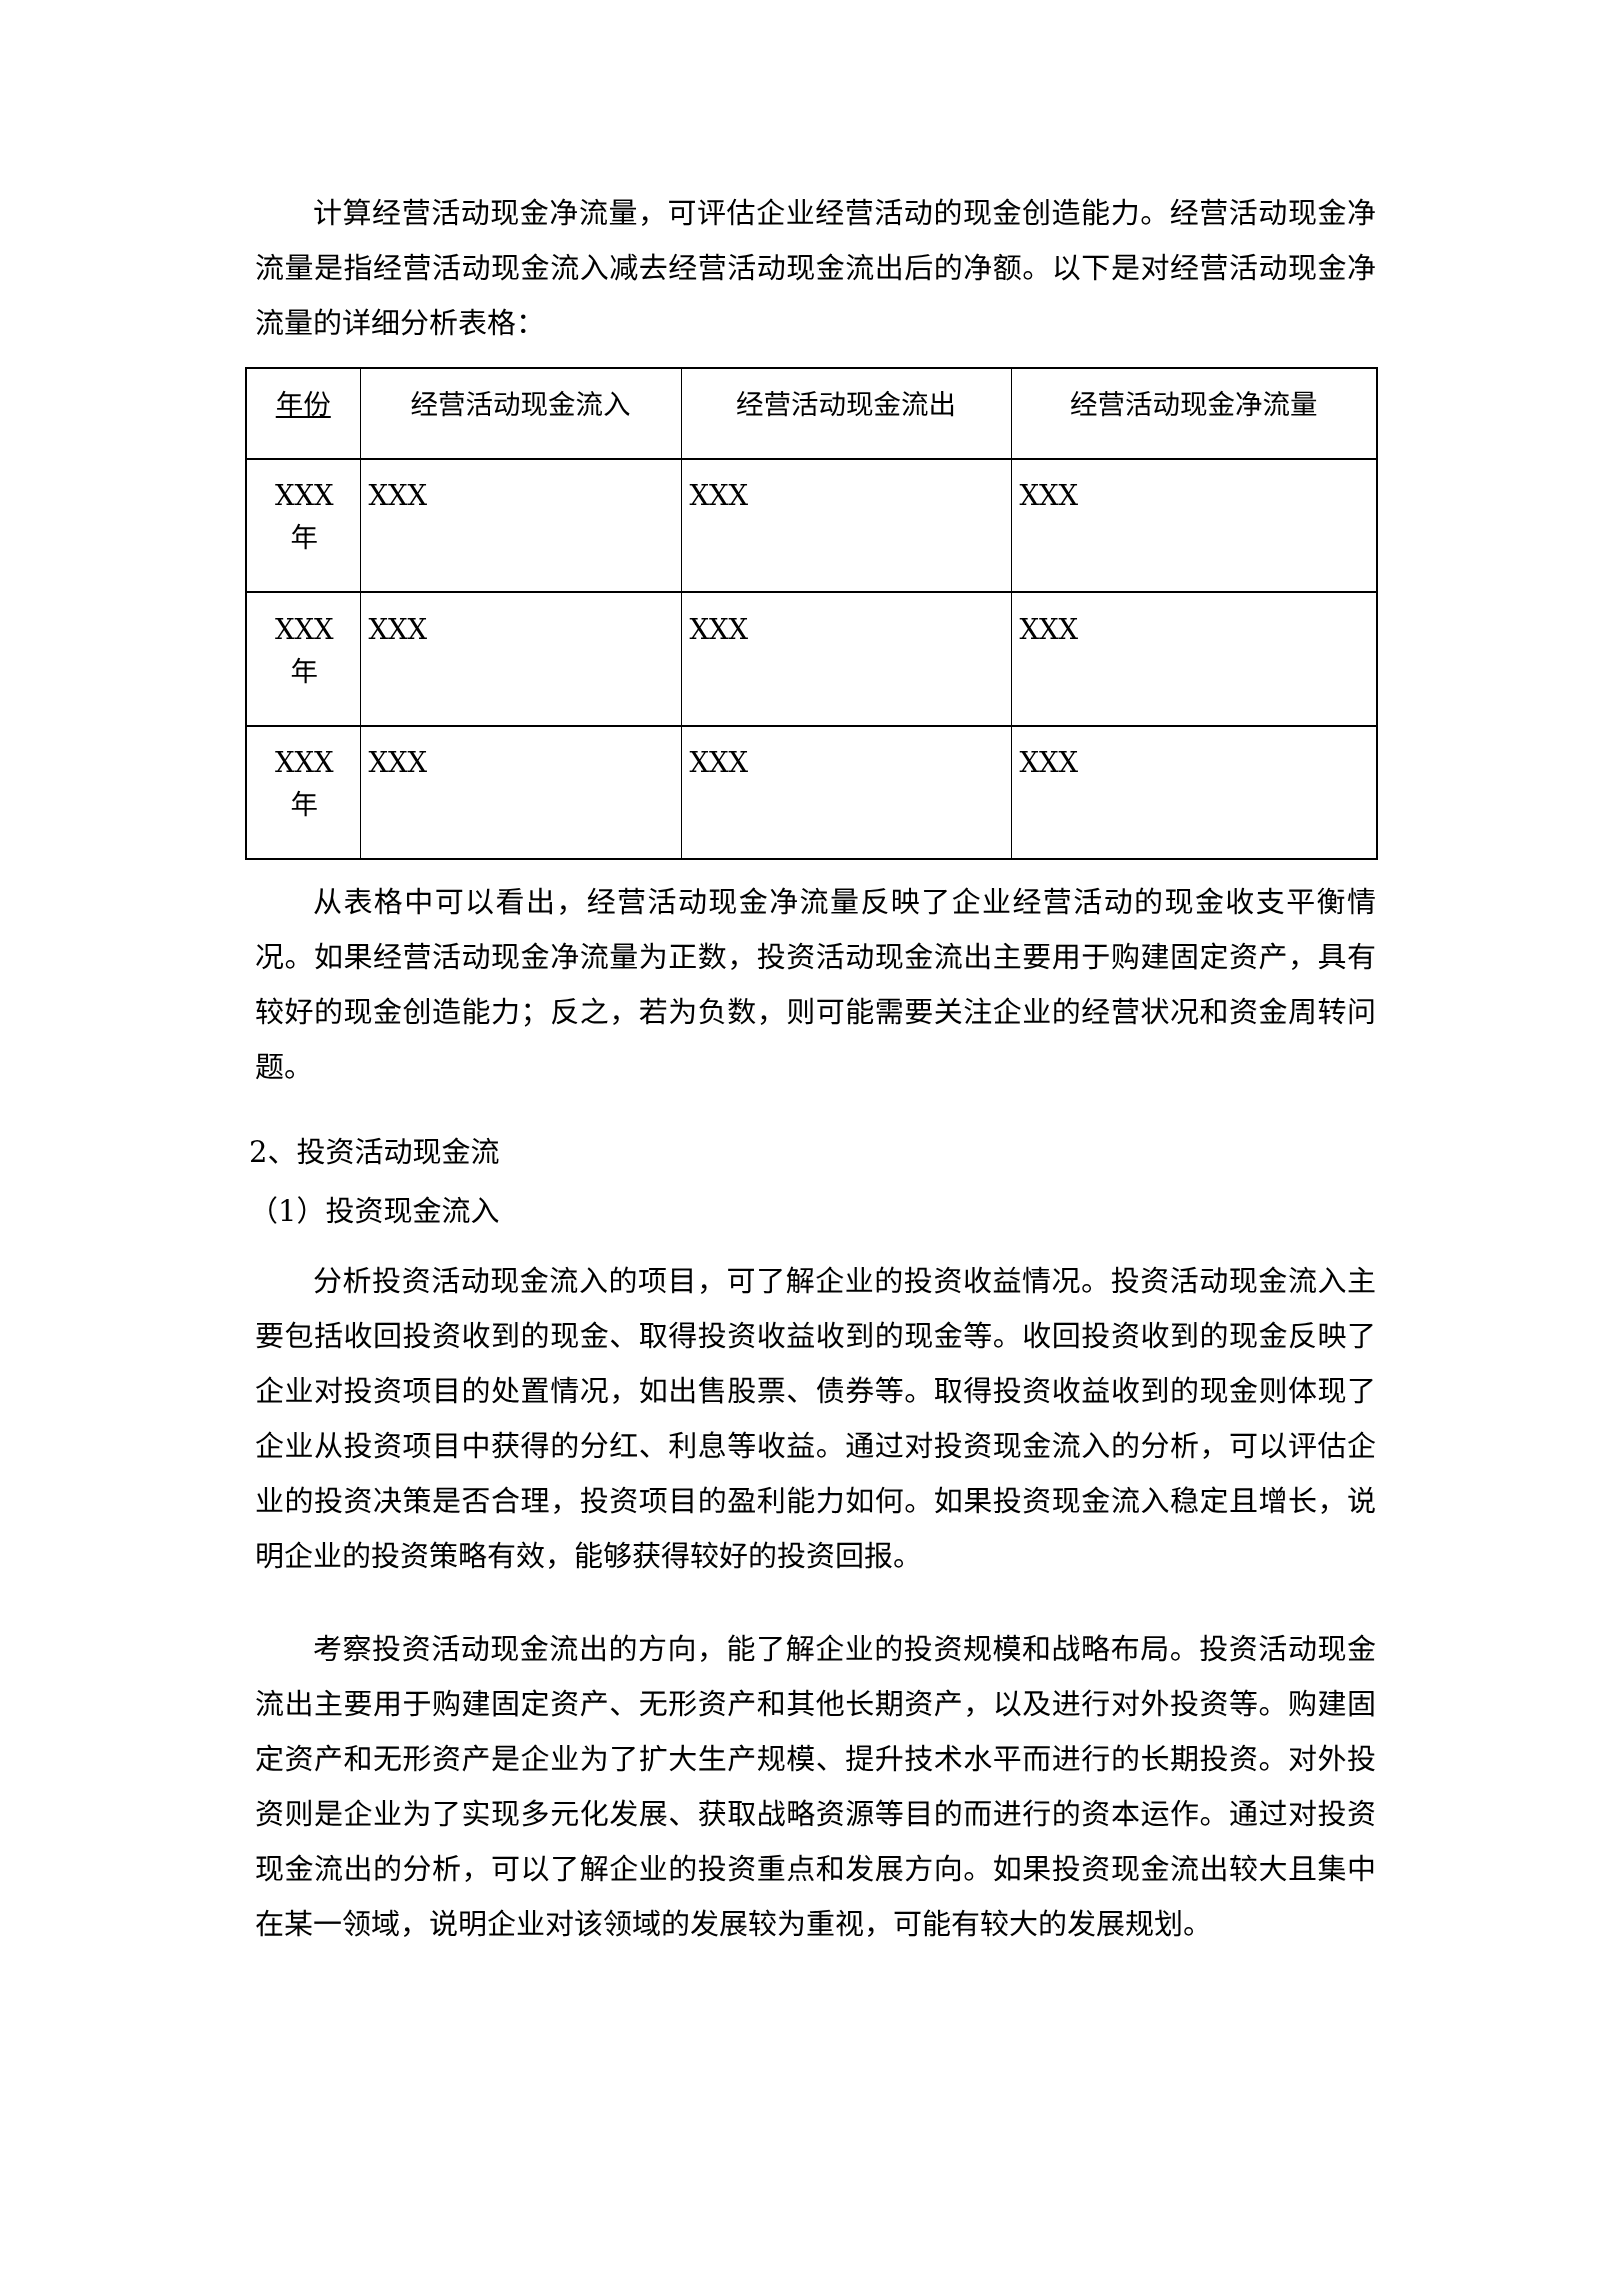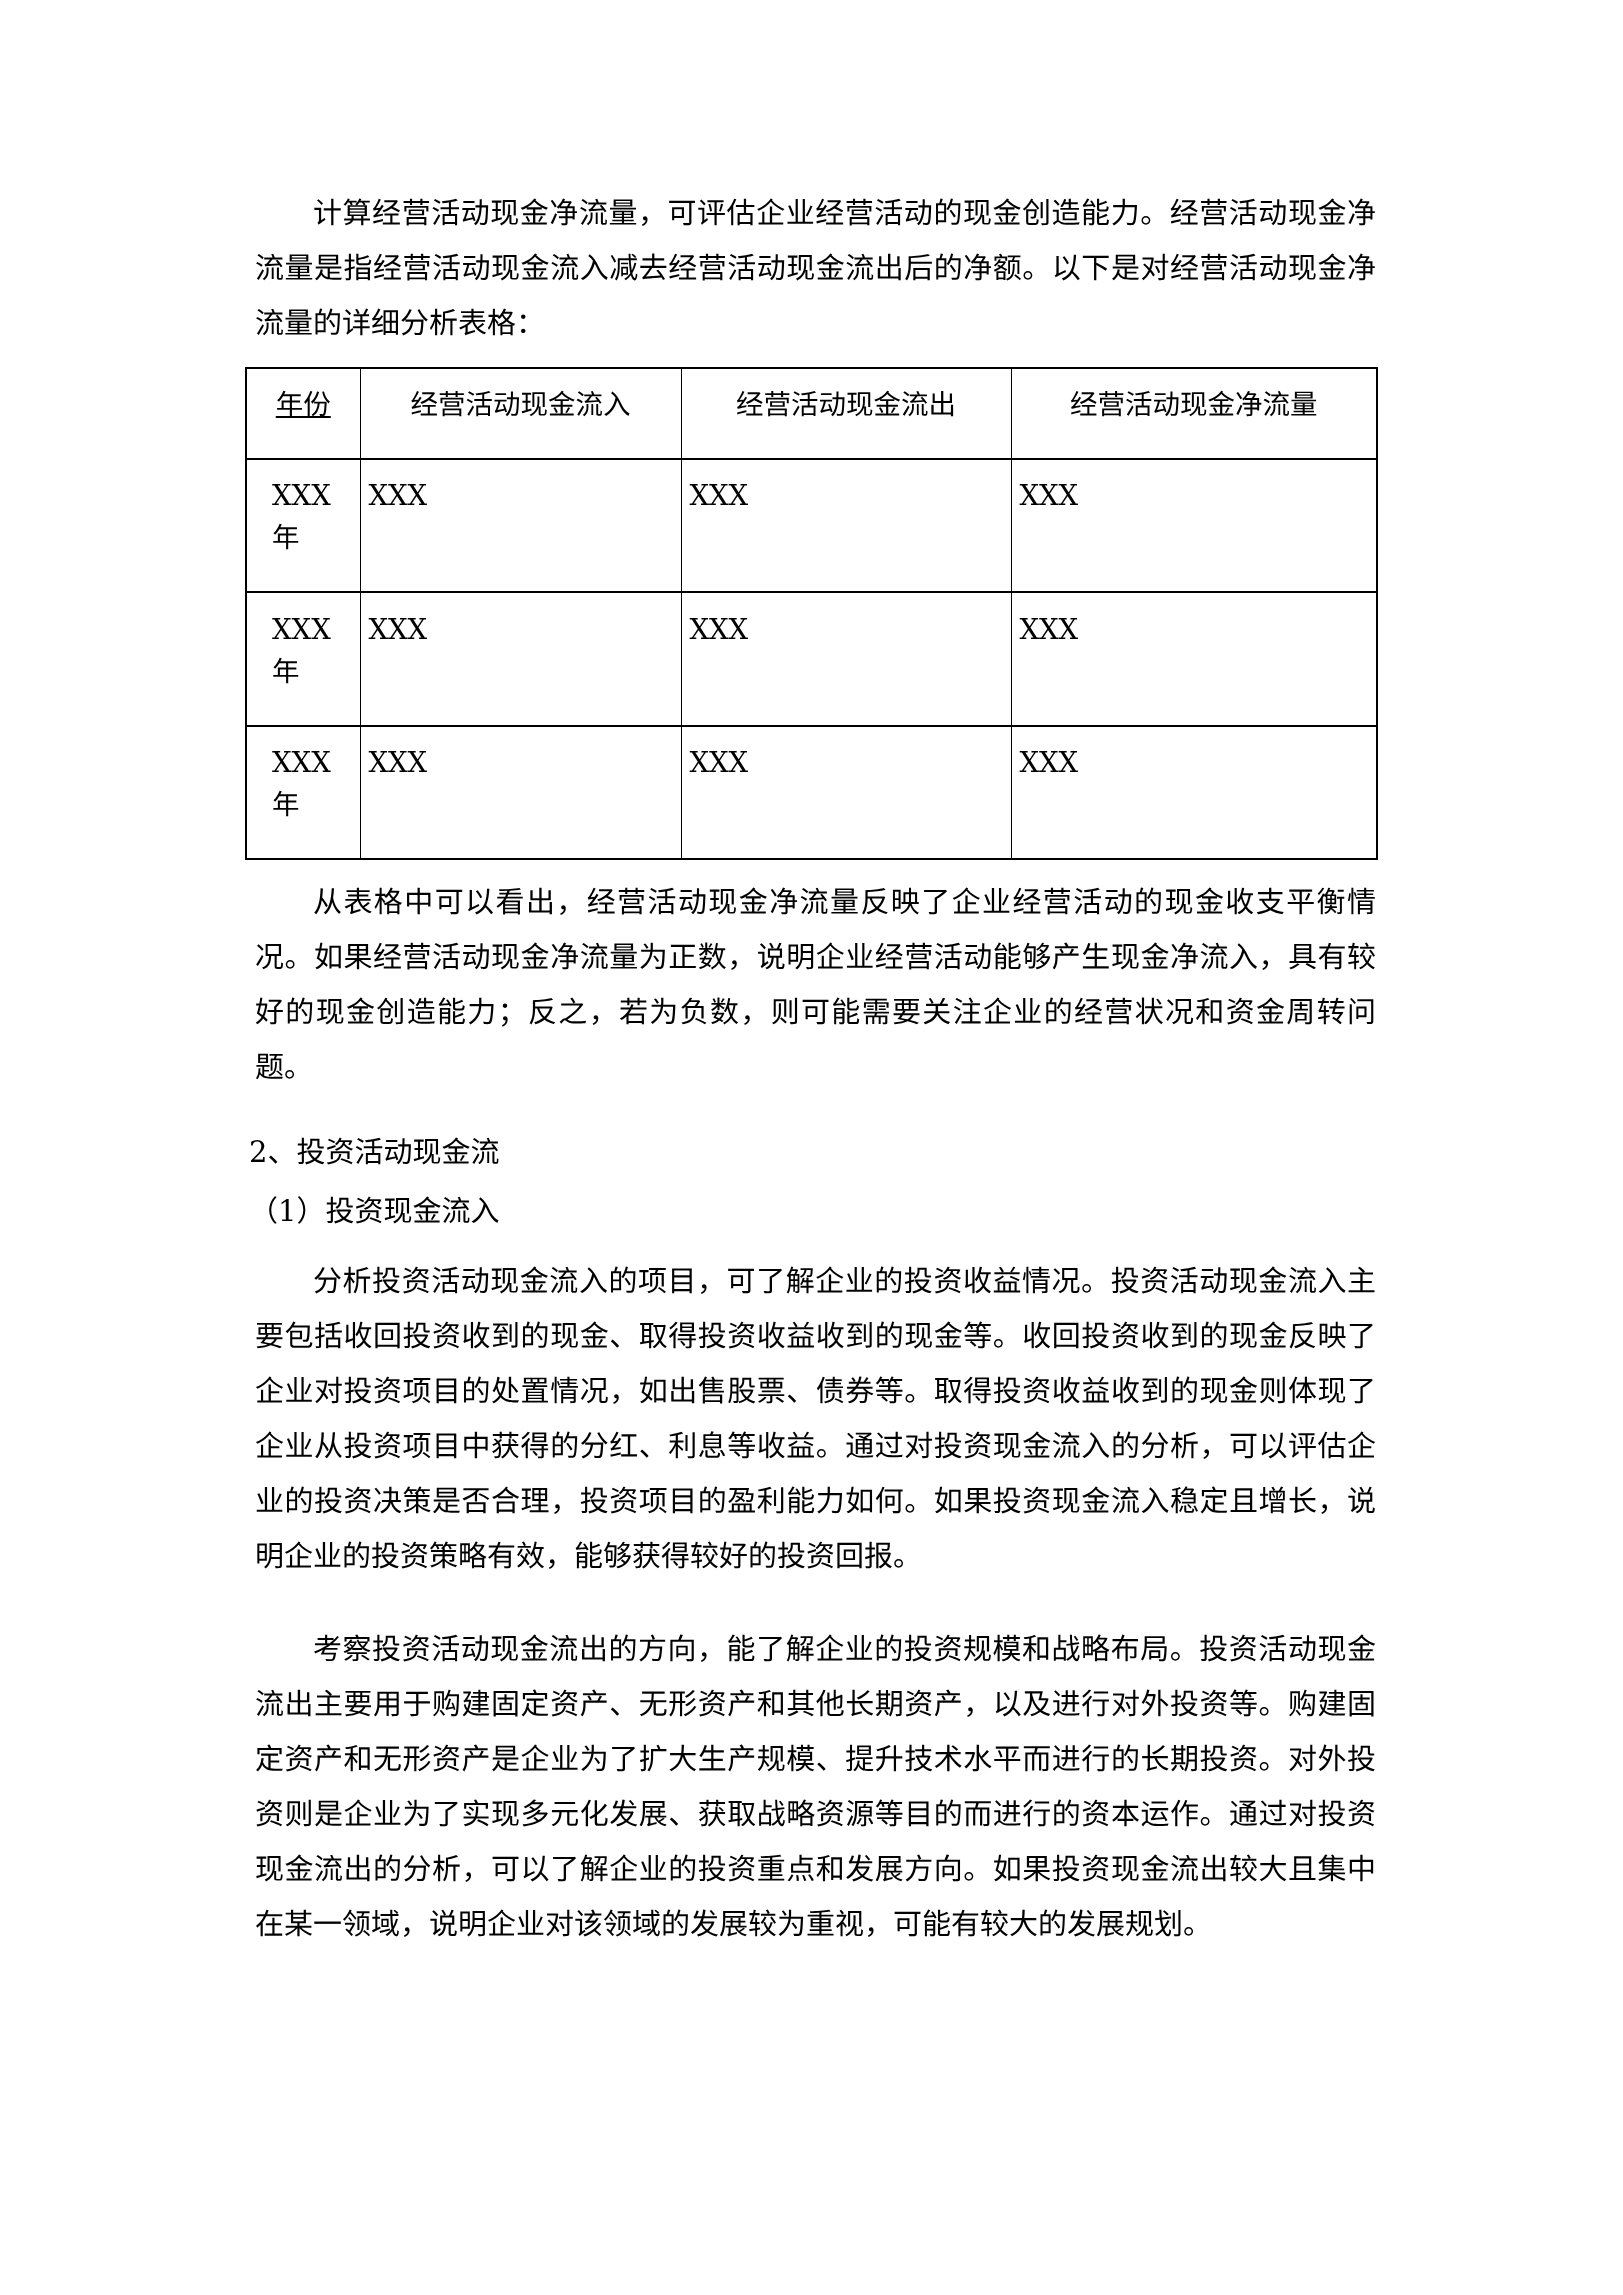--- a/index.html
+++ b/index.html
@@ -70,22 +70,22 @@
     font-weight: normal;
     padding: 14.4px 7.9px 33px 7.9px;
     vertical-align: top;
     height: 33px;
   }
 
   table.cf-table th.hd-year { text-align: center; text-decoration: underline; }
   table.cf-table th.hd      { text-align: center; }
 
   table.cf-table td.cell-year {
-    text-align: left;
-    padding-left: 25px;
+    text-align: center;
+    padding-left: 10px;
   }
   table.cf-table td.cell-val {
   }
 
   table.cf-table thead th {
     border-bottom: 2.6px solid #000000;
   }
   table.cf-table tbody tr td {
     border-bottom: 2.6px solid #000000;
   }
@@ -131,21 +131,21 @@
         </tr>
         <tr>
           <td class="cell-year">XXX 年</td>
           <td class="cell-val">XXX</td>
           <td class="cell-val">XXX</td>
           <td class="cell-val">XXX</td>
         </tr>
       </tbody>
     </table>
 
-    <p class="para">从表格中可以看出，经营活动现金净流量反映了企业经营活动的现金收支平衡情况。如果经营活动现金净流量为正数，说明企业经营活动能够产生现金净流入，具有较好的现金创造能力；反之，若为负数，则可能需要关注企业的经营状况和资金周转问题。</p>
+    <p class="para">从表格中可以看出，经营活动现金净流量反映了企业经营活动的现金收支平衡情况。如果经营活动现金净流量为正数，投资活动现金流出主要用于购建固定资产，具有较好的现金创造能力；反之，若为负数，则可能需要关注企业的经营状况和资金周转问题。</p>
 
     <div class="gap-md"></div>
 
     <p class="heading">2、投资活动现金流</p>
 
     <p class="heading">（1）投资现金流入</p>
 
     <div class="gap-sm"></div>
 
     <p class="para">分析投资活动现金流入的项目，可了解企业的投资收益情况。投资活动现金流入主要包括收回投资收到的现金、取得投资收益收到的现金等。收回投资收到的现金反映了企业对投资项目的处置情况，如出售股票、债券等。取得投资收益收到的现金则体现了企业从投资项目中获得的分红、利息等收益。通过对投资现金流入的分析，可以评估企业的投资决策是否合理，投资项目的盈利能力如何。如果投资现金流入稳定且增长，说明企业的投资策略有效，能够获得较好的投资回报。</p>

